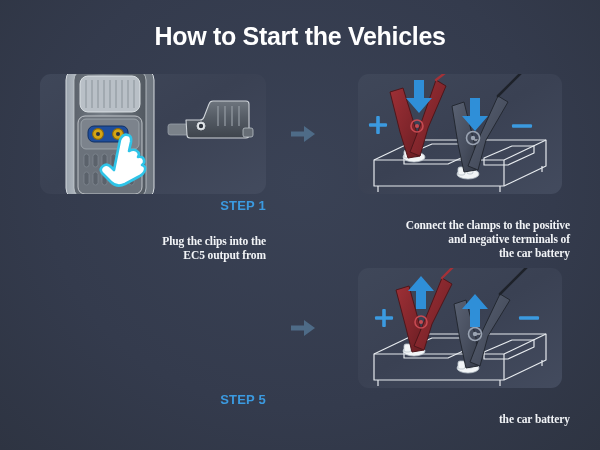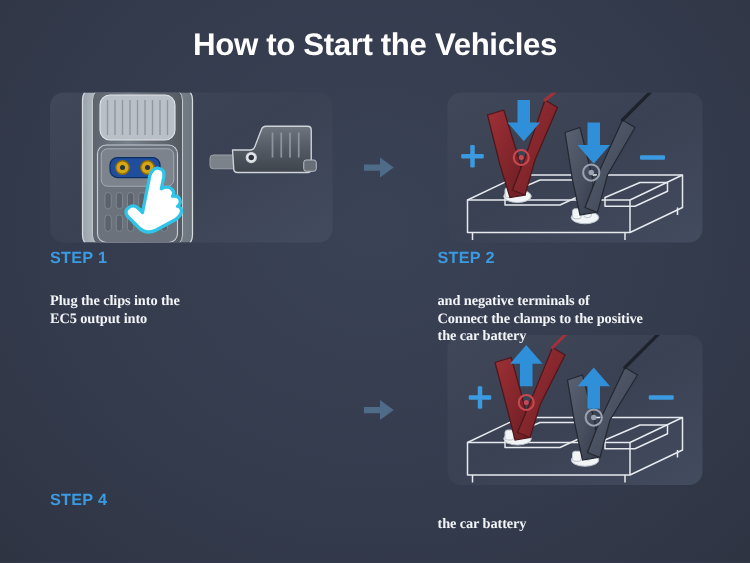--- a/index.html
+++ b/index.html
@@ -43,21 +43,21 @@
     overflow: hidden;
   }
   .panel-tl { left: 40px;  top: 74px;  width: 226px; height: 120px; }
   .panel-tr { left: 358px; top: 74px;  width: 204px; height: 120px; }
   .panel-bl { left: 40px;  top: 268px; width: 226px; height: 120px; }
   .panel-br { left: 358px; top: 268px; width: 204px; height: 120px; }
 
   
   .caption {
     position: absolute;
-    text-align: left;
+    text-align: right;
   }
   .cap-tl { left: 40px;  top: 198px; width: 226px; }
   .cap-tr { left: 350px; top: 198px; width: 220px; }
   .cap-bl { left: 40px;  top: 392px; width: 226px; }
   .cap-br { left: 350px; top: 392px; width: 220px; }
 
   .step-label {
     color: #3b9ae0;
     font-size: 13px;
     font-weight: bold;
@@ -343,35 +343,34 @@
       <svg width="22" height="8" viewBox="0 0 22 8">
         <rect x="1" y="2.2" width="20" height="3.6" rx="1" fill="#3b9ae0"></rect>
       </svg>
     </div>
   </div>
 
   <div class="caption cap-tl">
     <div class="step-label">STEP 1</div>
     <div class="step-desc">
       <div>Plug the clips into the</div>
-      <div>EC5 output into</div>
+      <div>EC5 output from</div>
     </div>
   </div>
 
   <div class="caption cap-tr">
-    <div class="step-label">STEP 2</div>
     <div class="step-desc">
+      <div>Connect the clamps to the positive</div>
       <div>and negative terminals of</div>
-      <div>Connect the clamps to the positive</div>
       <div>the car battery</div>
     </div>
   </div>
 
   <div class="caption cap-bl">
-    <div class="step-label">STEP 4</div>
+    <div class="step-label">STEP 5</div>
   </div>
 
   <div class="caption cap-br">
     <div class="step-desc">
       <div>the car battery</div>
     </div>
   </div>
 
 </div>
 

